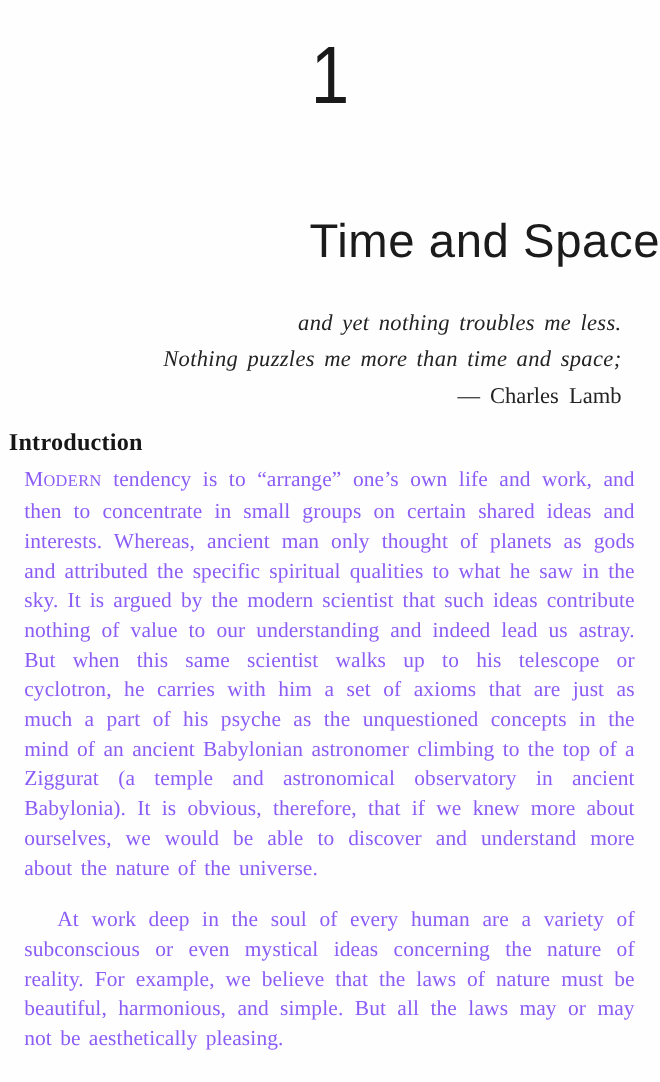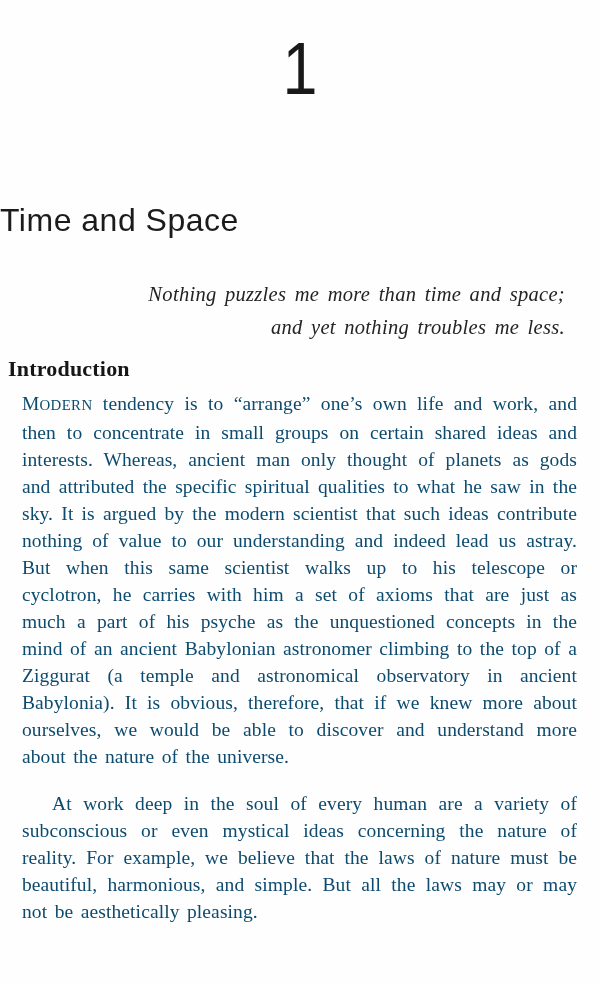--- a/index.html
+++ b/index.html
@@ -22,24 +22,24 @@
     text-align: center;
     font-family: "Liberation Sans", sans-serif;
     font-weight: 400;
     font-size: 74px;
     line-height: 78px;
     color: #191919;
     transform: scaleX(0.85);
   }
   .chapter-title {
     margin-top: 94px;
-    text-align: left;
+    text-align: right;
     font-family: "Liberation Sans", sans-serif;
     font-weight: 400;
-    font-size: 32px;
+    font-size: 43px;
     letter-spacing: 0.5px;
     line-height: 36px;
     color: #1b1b1b;
   }
   .epigraph {
     margin-top: 40px;
     margin-right: 35px;
     margin-left: 60px;
     text-align: right;
     font-size: 20.5px;
@@ -67,21 +67,21 @@
   .body-text {
     margin: 7px 23px 0 22px;
   }
   .body-text p {
     margin: 0;
     text-align: justify;
     font-size: 19.5px;
     line-height: 27px;
     word-spacing: 2.5px;
     letter-spacing: 0.1px;
-    color: #0c4a6e;
+    color: #8b5cf6;
   }
   .body-text p + p {
     margin-top: 20px;
     text-indent: 30px;
   }
   .body-text p.force-justify {
     text-align-last: justify;
   }
   .lead-sc {
     font-size: 0.76em;
@@ -92,22 +92,23 @@
 </head>
 <body>
 
 <div class="page">
 
   <div class="chapter-number">1</div>
 
   <div class="chapter-title">Time and Space</div>
 
   <div class="epigraph">
+    <div class="quote-line">and yet nothing troubles me less.</div>
     <div class="quote-line">Nothing puzzles me more than time and space;</div>
-    <div class="quote-line">and yet nothing troubles me less.</div>
+    <div class="attribution">— Charles Lamb</div>
   </div>
 
   <div class="section-heading">Introduction</div>
 
   <div class="body-text">
     <p><span>M</span><span class="lead-sc">odern</span><span> tendency is to “arrange” one’s own life and work, and then to concentrate in small groups on certain shared ideas and interests. Whereas, ancient man only thought of planets as gods and attributed the specific spiritual qualities to what he saw in the sky. It is argued by the modern scientist that such ideas contribute nothing of value to our understanding and indeed lead us astray. But when this same scientist walks up to his telescope or cyclotron, he carries with him a set of axioms that are just as much a part of his psyche as the unquestioned concepts in the mind of an ancient Babylonian astronomer climbing to the top of a Ziggurat (a temple and astronomical observatory in ancient Babylonia). It is obvious, therefore, that if we knew more about ourselves, we would be able to discover and understand more about the nature of the universe.</span></p>
 
     <p>At work deep in the soul of every human are a variety of subconscious or even mystical ideas concerning the nature of reality. For example, we believe that the laws of nature must be beautiful, harmonious, and simple. But all the laws may or may not be aesthetically pleasing.</p>
 
   </div>

